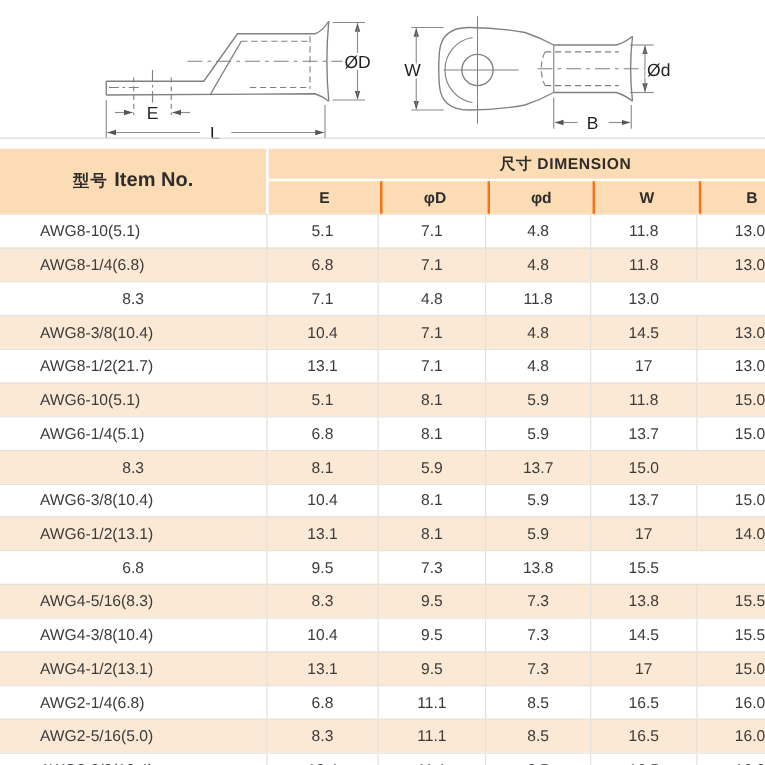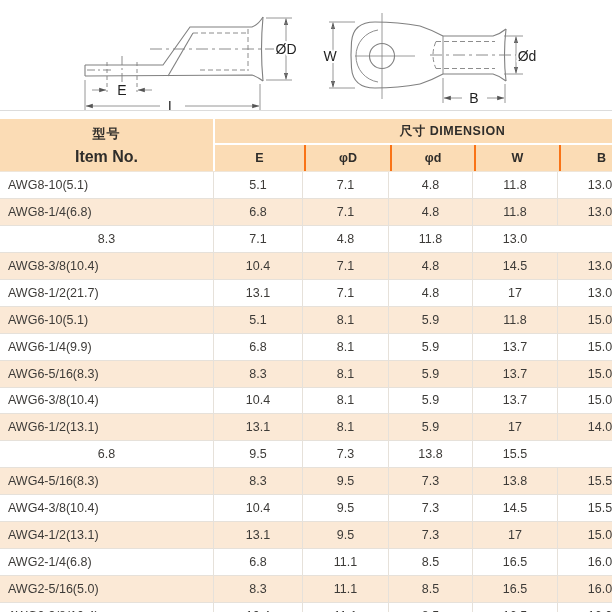--- a/index.html
+++ b/index.html
@@ -18,21 +18,21 @@
     --head-text:#2f2d2a;
     --line:#808080;
   }
   .hairline{position:absolute;left:0;top:110px;width:612px;height:1px;background:#dcdcdc;}
   .drawing{position:absolute;left:0;top:0;width:612px;height:116px;}
 
   .spec-table{position:absolute;left:0;top:119px;width:642px;}
   .thead{display:flex;width:642px;height:52px;background:#ffffff;}
   .item-head{
     width:213px;box-sizing:border-box;background:var(--header-bg);
-    display:flex;flex-direction:column;align-items:center;justify-content:center;gap:5px;
+    display:flex;flex-direction:row;align-items:center;justify-content:center;gap:5px;
     color:var(--head-text);font-weight:bold;
   }
   .item-head .cn{font-size:13px;letter-spacing:1px;}
   .item-head .en{font-size:16px;}
   .dim-head{flex:1;border-left:2px solid #ffffff;display:flex;flex-direction:column;}
   .dim-title{
     height:26px;box-sizing:border-box;background:var(--header-bg);
     border-bottom:2px solid #ffffff;
     display:flex;align-items:center;justify-content:center;
     font-size:12.5px;font-weight:bold;color:var(--head-text);
@@ -52,21 +52,21 @@
     height:25.94px;background:var(--row-bg);
   }
   .tr.alt{background:var(--row-alt-bg);}
   .tr + .tr{border-top:1px solid var(--grid);}
   .tbody .tr:first-child{border-top:1px solid #efe6da;}
   .td{
     box-sizing:border-box;display:flex;align-items:center;justify-content:center;
     font-size:12.5px;color:var(--text);white-space:nowrap;overflow:hidden;
   }
   .td + .td{border-left:1px solid var(--grid);}
-  .td.item{justify-content:flex-start;padding-left:8px;}
+  .td.item{justify-content:flex-start;padding-left:32px;}
 
   .dim-label{fill:#1f1f1f;font-size:14px;font-family:"Liberation Sans","DejaVu Sans",sans-serif;
     paint-order:stroke;stroke:#ffffff;stroke-width:4px;stroke-linejoin:round;}
 </style>
 </head>
 <body>
 
 <svg class="drawing" viewBox="0 0 612 116" xmlns="http://www.w3.org/2000/svg">
   <defs>
     <marker id="arrE" markerWidth="8" markerHeight="6.4" refX="6.8" refY="3.2" orient="auto" markerUnits="userSpaceOnUse">
@@ -223,29 +223,28 @@
       </div>
       <div class="tr alt">
         <div class="td item">AWG6-10(5.1)</div>
         <div class="td">5.1</div>
         <div class="td">8.1</div>
         <div class="td">5.9</div>
         <div class="td">11.8</div>
         <div class="td">15.0</div>
       </div>
       <div class="tr">
-        <div class="td item">AWG6-1/4(9.9)</div>
+        <div class="td item">AWG6-1/4(5.1)</div>
         <div class="td">6.8</div>
         <div class="td">8.1</div>
         <div class="td">5.9</div>
         <div class="td">13.7</div>
         <div class="td">15.0</div>
       </div>
       <div class="tr alt">
-        <div class="td item">AWG6-5/16(8.3)</div>
         <div class="td">8.3</div>
         <div class="td">8.1</div>
         <div class="td">5.9</div>
         <div class="td">13.7</div>
         <div class="td">15.0</div>
       </div>
       <div class="tr">
         <div class="td item">AWG6-3/8(10.4)</div>
         <div class="td">10.4</div>
         <div class="td">8.1</div>

